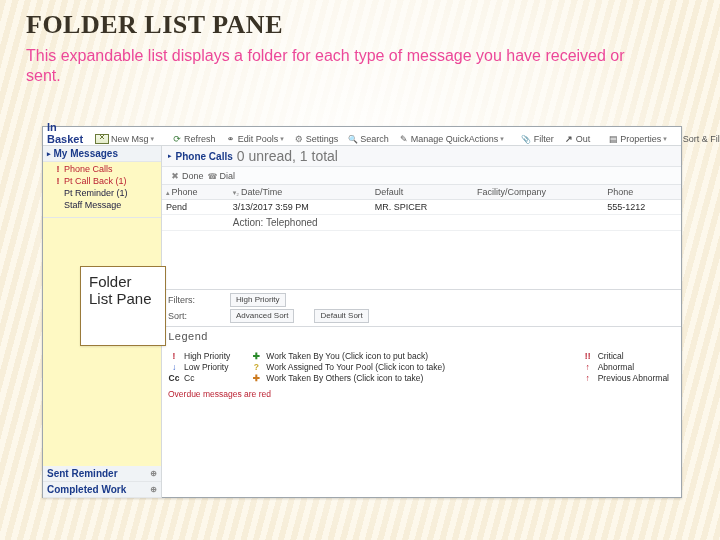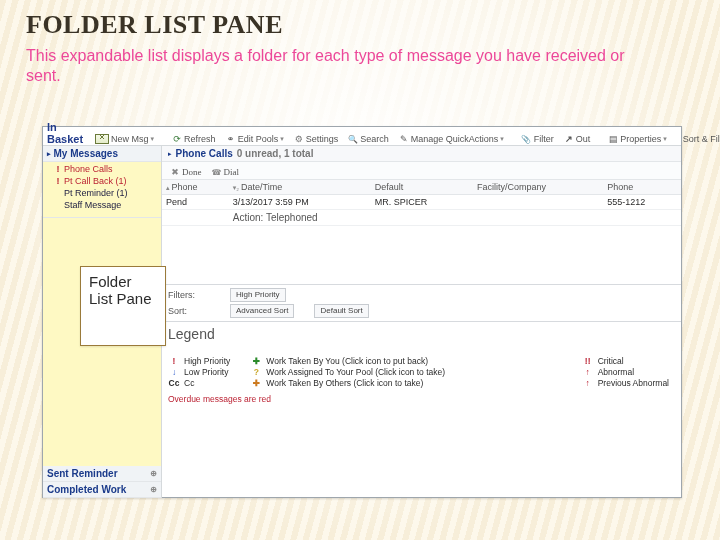--- a/index.html
+++ b/index.html
@@ -164,29 +164,28 @@
     position: relative;
   }
   .content-title {
     display:flex; align-items:center; gap:4px;
     padding:2px 6px;
     border-bottom:1px solid #e3e6e9;
     background:#f7f8fa;
   }
   .content-title .tri { font-size:7px; color:#1a3a8a; }
   .content-title .lbl { color:#1a3a8a; font-weight:600; font-size:10px; }
-  .content-title .meta { color:#777; font-size:10px;font-weight:bold; }
+  .content-title .meta { color:#777; font-size:14px; }
   .sub-toolbar {
-    display:flex; gap:6px;
+    display:flex; 
     padding:1px 6px;
     border-bottom:1px solid #e3e6e9;
     background:#fbfcfd;
-    align-items:flex-end;
+    align-items:center;
     height:15px;
-    font-family:Liberation Serif, serif;
   }
   .sub-toolbar .tb-item { color:#555; }
   .ic-done::before { content:"✖"; color:#888; }
   .ic-dial::before { content:"☎"; color:#888; font-size:8px; }
 
   table.msg {
     width:100%;
     border-collapse:collapse;
     font-size:9px;
   }
@@ -221,21 +220,21 @@
     background:#f7f8fa;
     padding:0 5px;
     font-size:8px;
     color:#444;
     height:12px; line-height:12px;
   }
 
   .legend {
     padding:4px 6px 2px 6px;
   }
-  .legend .lg-title { color:#555; margin-bottom:14px; font-size:14px; }
+  .legend .lg-title { color:#555; margin-bottom:8px; font-size:11px;font-family:Liberation Mono, monospace; }
   .legend-row { display:flex; gap:20px; }
   .legend-col { display:flex; flex-direction:column; gap:1px; }
   .legend-col.right { margin-left:auto; margin-right:6px; }
   .lg-item { display:flex; align-items:center; gap:4px; font-size:8.5px; }
   .lg-ic { width:12px; text-align:center; font-weight:700; }
   .lg-red { color:#b23; }
   .lg-blue { color:#2656c9; }
   .lg-green { color:#2a8a2a; }
   .lg-yellow { color:#c9a82a; }
   .lg-orange { color:#cc7a1f; }

